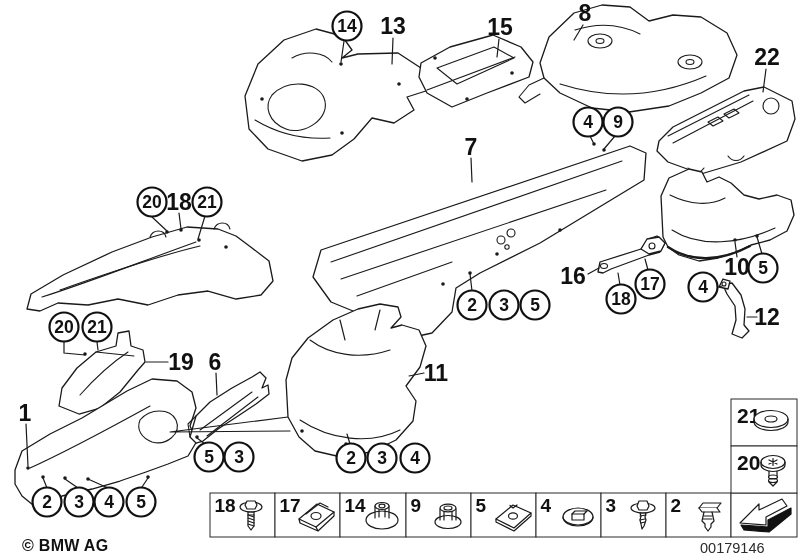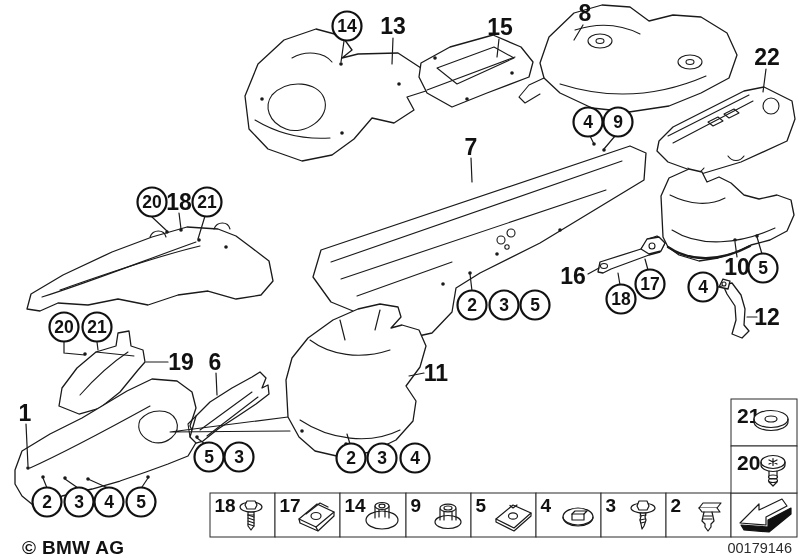--- a/index.html
+++ b/index.html
@@ -11,22 +11,22 @@
   .thick{fill:none;stroke:#1a1a1a;stroke-width:2.4;stroke-linecap:round;}
   .dot{fill:#1a1a1a;stroke:none;}
   .leader{fill:none;stroke:#1a1a1a;stroke-width:1.2;stroke-linecap:round;}
   .co-circle{fill:#ffffff;stroke:#111;stroke-width:2.2;}
   .co-num{font-family:"Liberation Sans",sans-serif;font-size:17.5px;font-weight:700;fill:#111;text-anchor:middle;}
   .plain-num{font-family:"Liberation Sans",sans-serif;font-size:23px;font-weight:700;fill:#111;text-anchor:middle;}
   .cell-rect{fill:#ffffff;stroke:#2a2a2a;stroke-width:1;}
   .cell-num{font-family:"Liberation Sans",sans-serif;font-size:19px;font-weight:700;fill:#111;}
   .box-num{font-family:"Liberation Sans",sans-serif;font-size:21px;font-weight:700;fill:#111;}
   .icon *{vector-effect:non-scaling-stroke;}
-  .footer-left{position:absolute;left:22px;top:537px;font-size:19px;font-weight:700;letter-spacing:0.3px;color:#111;}
-  .footer-right{position:absolute;left:700px;top:540px;width:92px;text-align:right;font-size:14.5px;font-weight:400;color:#2b2b2b;}
+  .footer-left{position:absolute;left:22px;top:537px;font-size:16px;font-weight:700;letter-spacing:0.3px;color:#111;}
+  .footer-right{position:absolute;left:700px;top:540px;width:92px;text-align:left;font-size:14.5px;font-weight:400;color:#2b2b2b;}
 </style>
 </head>
 <body>
 
 <div class="stage">
 
   <svg id="art" width="799" height="559" viewBox="0 0 799 559">
 
     <g>
       <path class="p" d="M245,96 L258,64 L284,40 L316,29 L342,36 L352,50 L342,58 L358,54 L398,53 L424,70 L429,90 L407,97 L414,110 L394,123 L372,118 L354,139 L332,155 L302,161 L268,149 L249,129 Z"></path>

